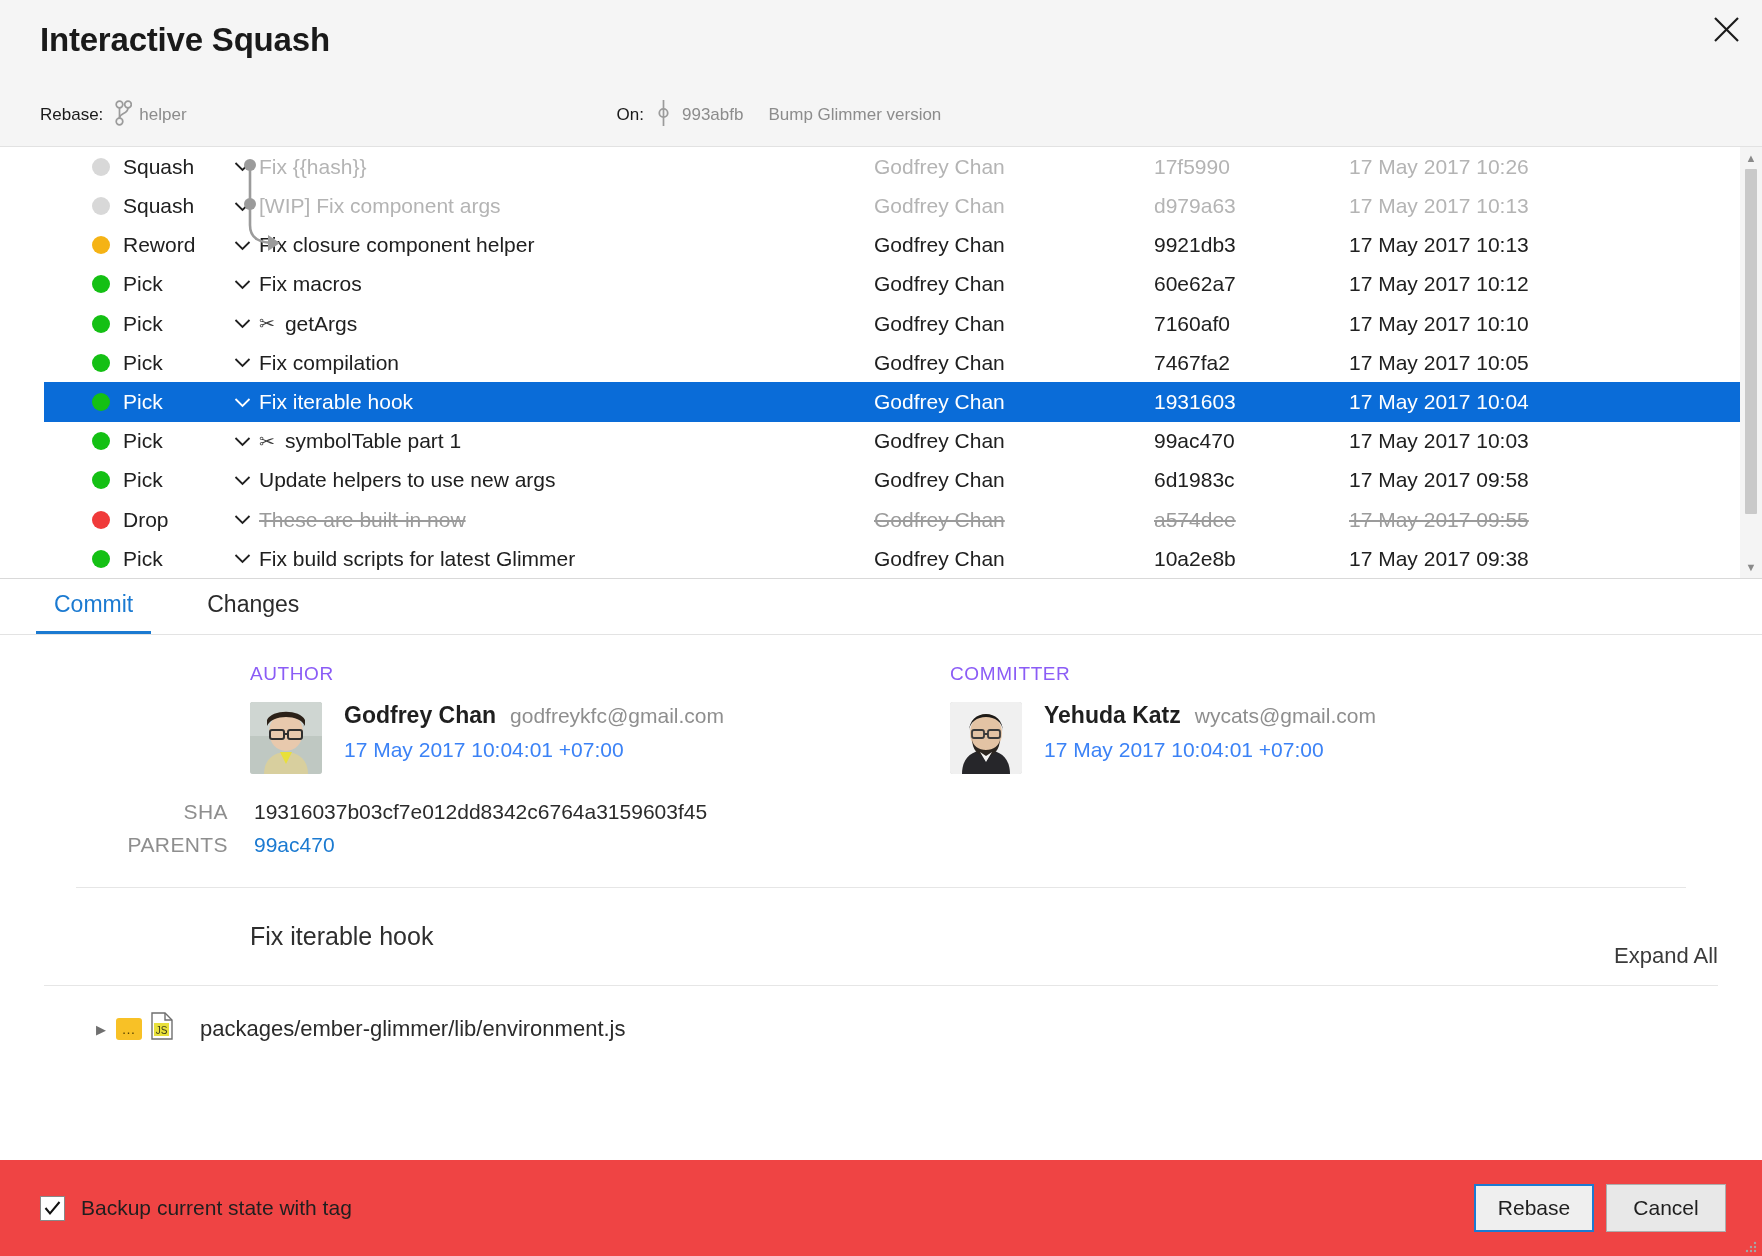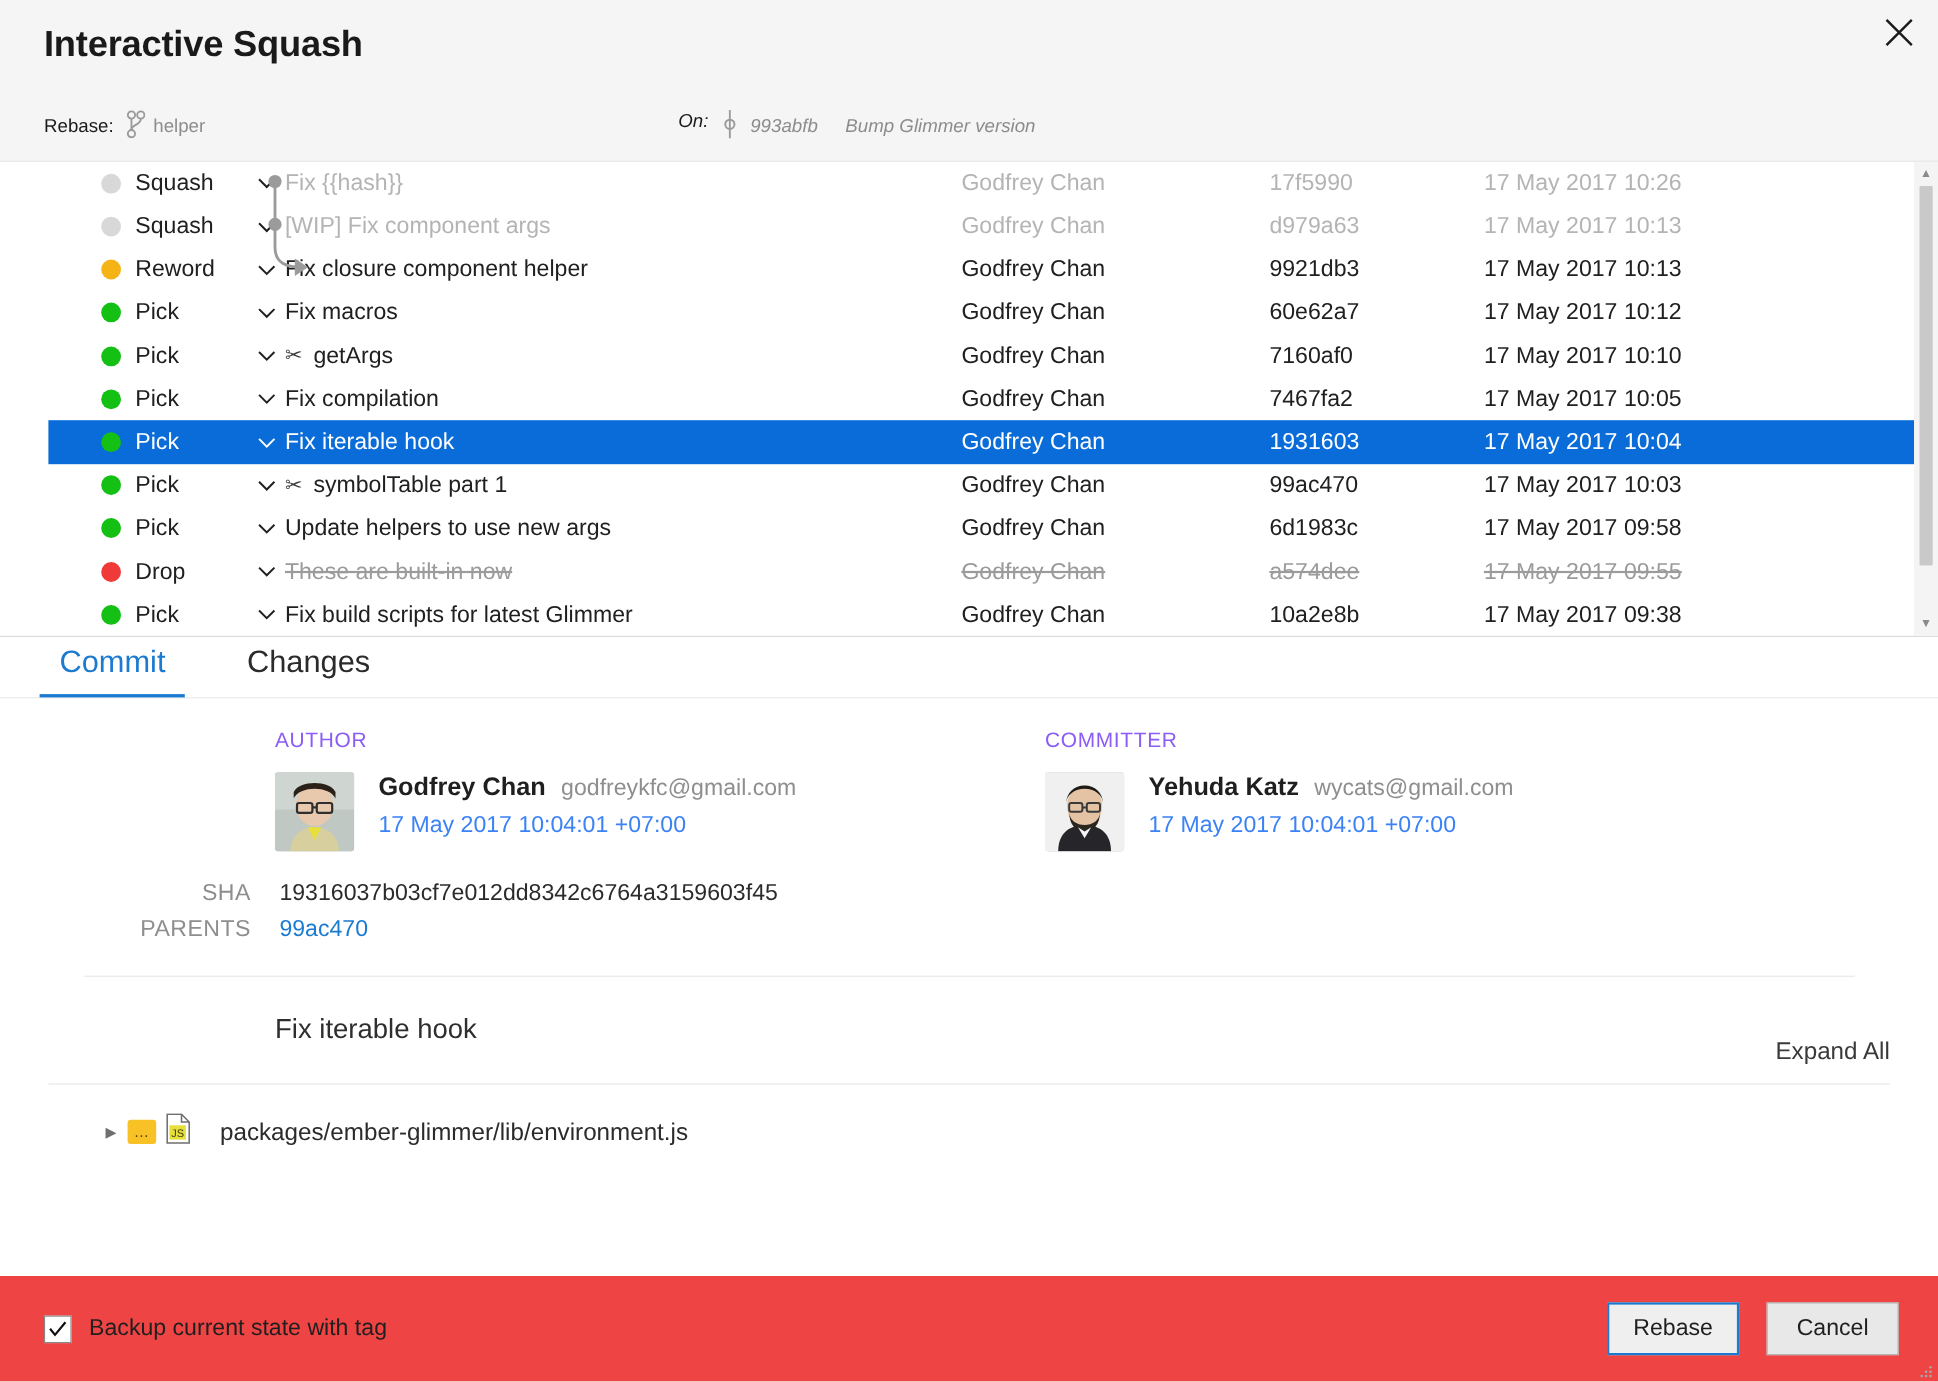--- a/index.html
+++ b/index.html
@@ -67,22 +67,22 @@
   .meta-label { color: #1a1a1a; }
   .meta-val {
     color: #8c8c8c;
     display: inline-flex;
     align-items: center;
     gap: 7px;
     margin-left: 12px;
   }
   .meta-on-group {
     display: inline-flex;
+    align-items: center;
     margin-left: 430px;
-    font-style: italic;
   }
   .meta-on-group .meta-val { color: #8c8c8c; }
   .on-hash { color: #8c8c8c; margin-left: 4px; }
   .on-subject { color: #8c8c8c; margin-left: 18px; }
 
   .icon-branch, .icon-commit { display: inline-block; }
 
   
   .list-wrap {
     background: #ffffff;
@@ -217,21 +217,21 @@
   .tabs {
     background: #ffffff;
     display: flex;
     align-items: flex-end;
     height: 55px;
     border-bottom: 1px solid #e3e3e3;
     padding-left: 36px;
     flex: 0 0 auto;
   }
   .tab {
-    font-size: 28px;
+    font-size: 23px;
     color: #2b2b2b;
     padding: 0 18px 13px 18px;
     cursor: pointer;
     border-bottom: 3px solid transparent;
     margin-right: 38px;
   }
   .tab.active {
     color: #1b7ad1;
     border-bottom-color: #1b7ad1;
   }
@@ -373,21 +373,21 @@
     width: 23px;
     height: 23px;
     border: 1px solid #888;
     background: #fff;
     margin-right: 16px;
     display: flex;
     align-items: center;
     justify-content: center;
     flex: 0 0 auto;
   }
-  .btns { margin-left: auto; display: flex; gap: 25px; }
+  .btns { margin-left: auto; display: flex; gap: 12px; }
   .btn {
     min-width: 120px;
     height: 48px;
     font-size: 21px;
     background: #e8e8e8;
     border: 1px solid #adadad;
     color: #1f1f1f;
     display: flex;
     align-items: center;
     justify-content: center;

